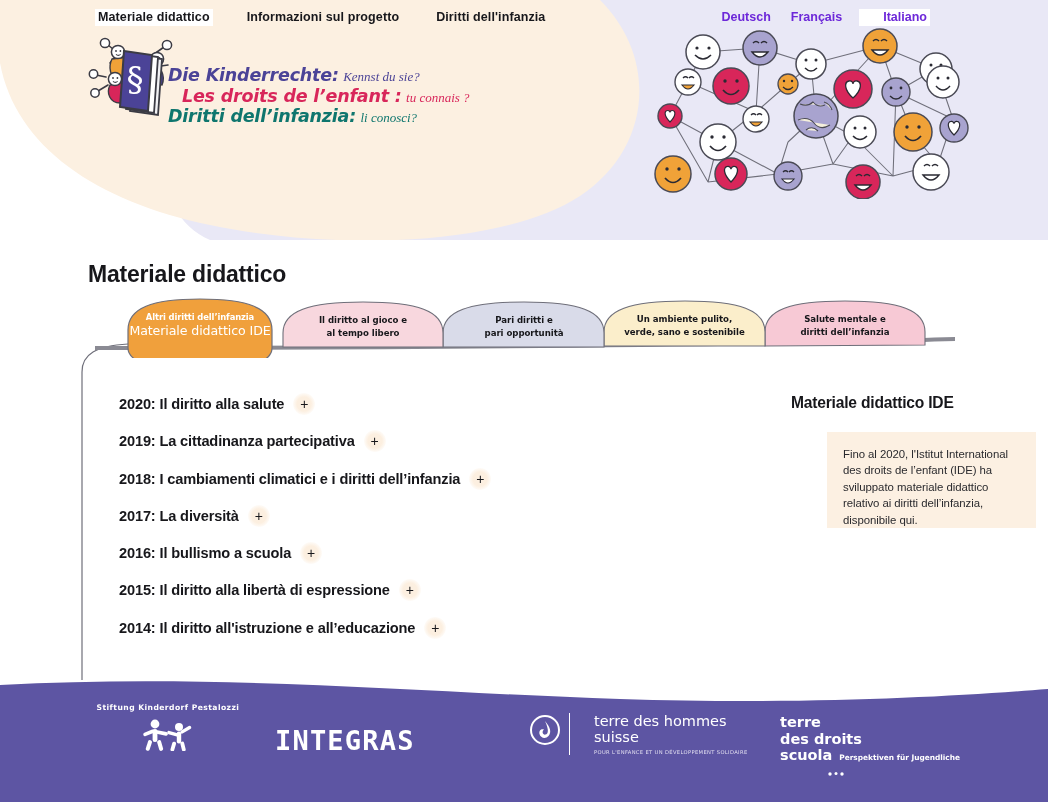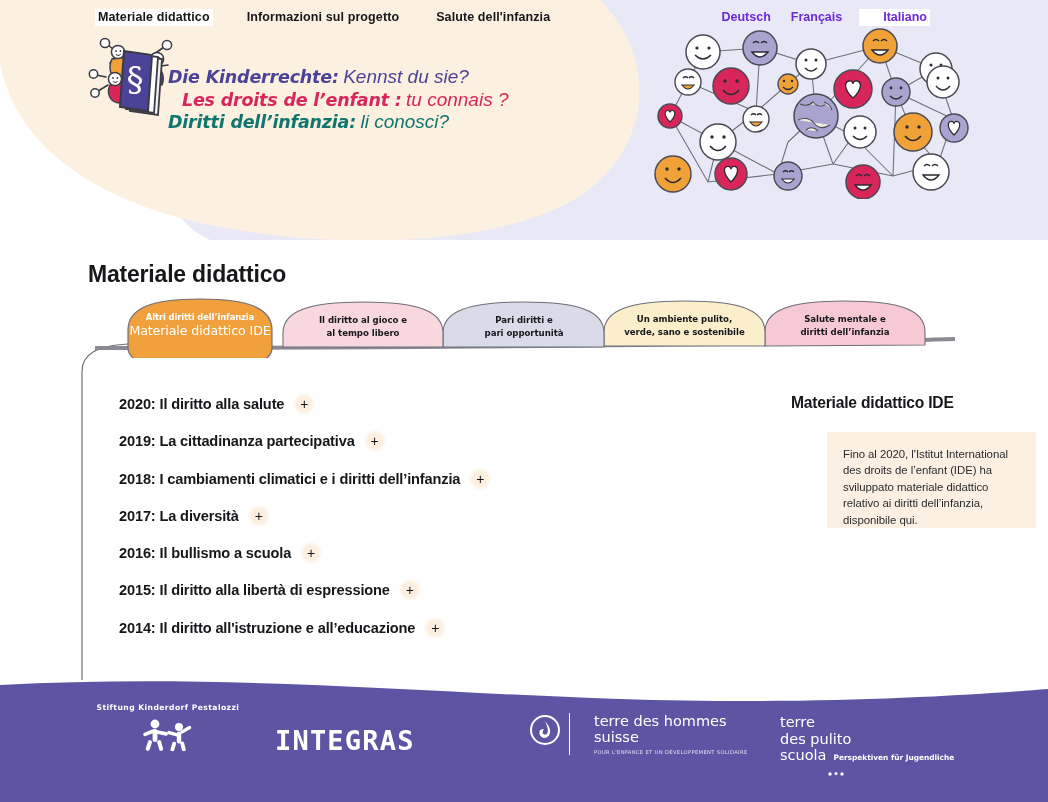--- a/index.html
+++ b/index.html
@@ -80,23 +80,23 @@
   .logo-l2 { margin-bottom: 3px; margin-left: 14px; }
   .logo-l3 { margin-left: 0px; }
   .lg-bold {
     font-family: "DejaVu Sans", sans-serif;
     font-weight: bold;
     font-size: 17.5px;
     font-style: italic;
     letter-spacing: -0.2px;
   }
   .lg-light {
-    font-family: Liberation Sans, sans-serif;
+    font-family: Liberation Serif, serif;
     font-weight: normal;
-    font-size: 19px;
+    font-size: 13px;
     font-style: italic;
   }
   .c-purple { color: #4b4397; margin-top: 48px; }
   .c-red    { color: #d8265a; }
   .c-orange { color: #0f766e; }
 
   
   #smiley-net {
     position: absolute;
     left: 648px; top: 24px;
@@ -270,21 +270,21 @@
     font-size: 5.2px;
     font-weight: 400;
     color: #e2dff0;
     letter-spacing: 0.35px;
     white-space: nowrap;
     margin-top: 4px;
   }
   .tdhs-l {
     font-family: "DejaVu Sans", sans-serif;
     font-size: 14.5px;
-    font-weight: 400;
+    font-weight: 700;
     color: #ffffff;
     line-height: 14.5px;
     white-space: nowrap;
   }
   .tdhs-tag {
     font-family: "DejaVu Sans", sans-serif;
     font-size: 7.4px;
     font-weight: 700;
     color: #ffffff;
     white-space: nowrap;
@@ -300,21 +300,21 @@
   <path d="M 0 0 L 600 0
            C 660 60 650 150 580 196
            C 500 248 330 250 210 225
            C 70 196 -20 120 0 0 Z" fill="#fcf0e1"></path>
 </svg>
 
 <div id="topbar">
   <div class="nav-left">
     <span class="nav-link active-page">Materiale didattico</span>
     <span class="nav-link">Informazioni sul progetto</span>
-    <span class="nav-link">Salute dell'infanzia</span>
+    <span class="nav-link">Diritti dell'infanzia</span>
   </div>
   <div class="nav-right">
     <span class="lang-link">Deutsch</span>
     <span class="lang-link">Français</span>
     <span class="lang-link active-lang">Italiano</span>
   </div>
 </div>
 
 <div id="logo-block">
   <svg id="logo-mark" width="96" height="92" viewBox="0 0 96 92">
@@ -623,21 +623,21 @@
       </svg>
       <div style="border-left:1.6px solid #ffffff; margin-left:9px; padding-left:24px;">
         <div class="tdh-main">terre des hommes</div>
         <div class="tdh-main">suisse</div>
         <div class="tdh-sub">POUR L'ENFANCE ET UN DÉVELOPPEMENT SOLIDAIRE</div>
       </div>
     </div>
 
     <div class="flogo" style="left:780px; top:20px;">
       <div class="tdhs-l">terre</div>
-      <div class="tdhs-l" style="margin-top:2px;">des pulito</div>
+      <div class="tdhs-l" style="margin-top:2px;">des droits</div>
       <div style="display:flex; align-items:flex-end; gap:7px; margin-top:2px;">
         <div class="tdhs-l">scuola</div>
         <div class="tdhs-tag" style="padding-bottom:1px;">Perspektiven für Jugendliche</div>
       </div>
       <svg width="22" height="6" viewBox="0 0 22 6" style="margin-left:46px; margin-top:-1px;">
         <circle cx="4" cy="3" r="1.7" fill="#ffffff"></circle>
         <circle cx="10" cy="2.4" r="1.5" fill="#ffffff"></circle>
         <circle cx="16" cy="3" r="1.7" fill="#ffffff"></circle>
       </svg>
     </div>

